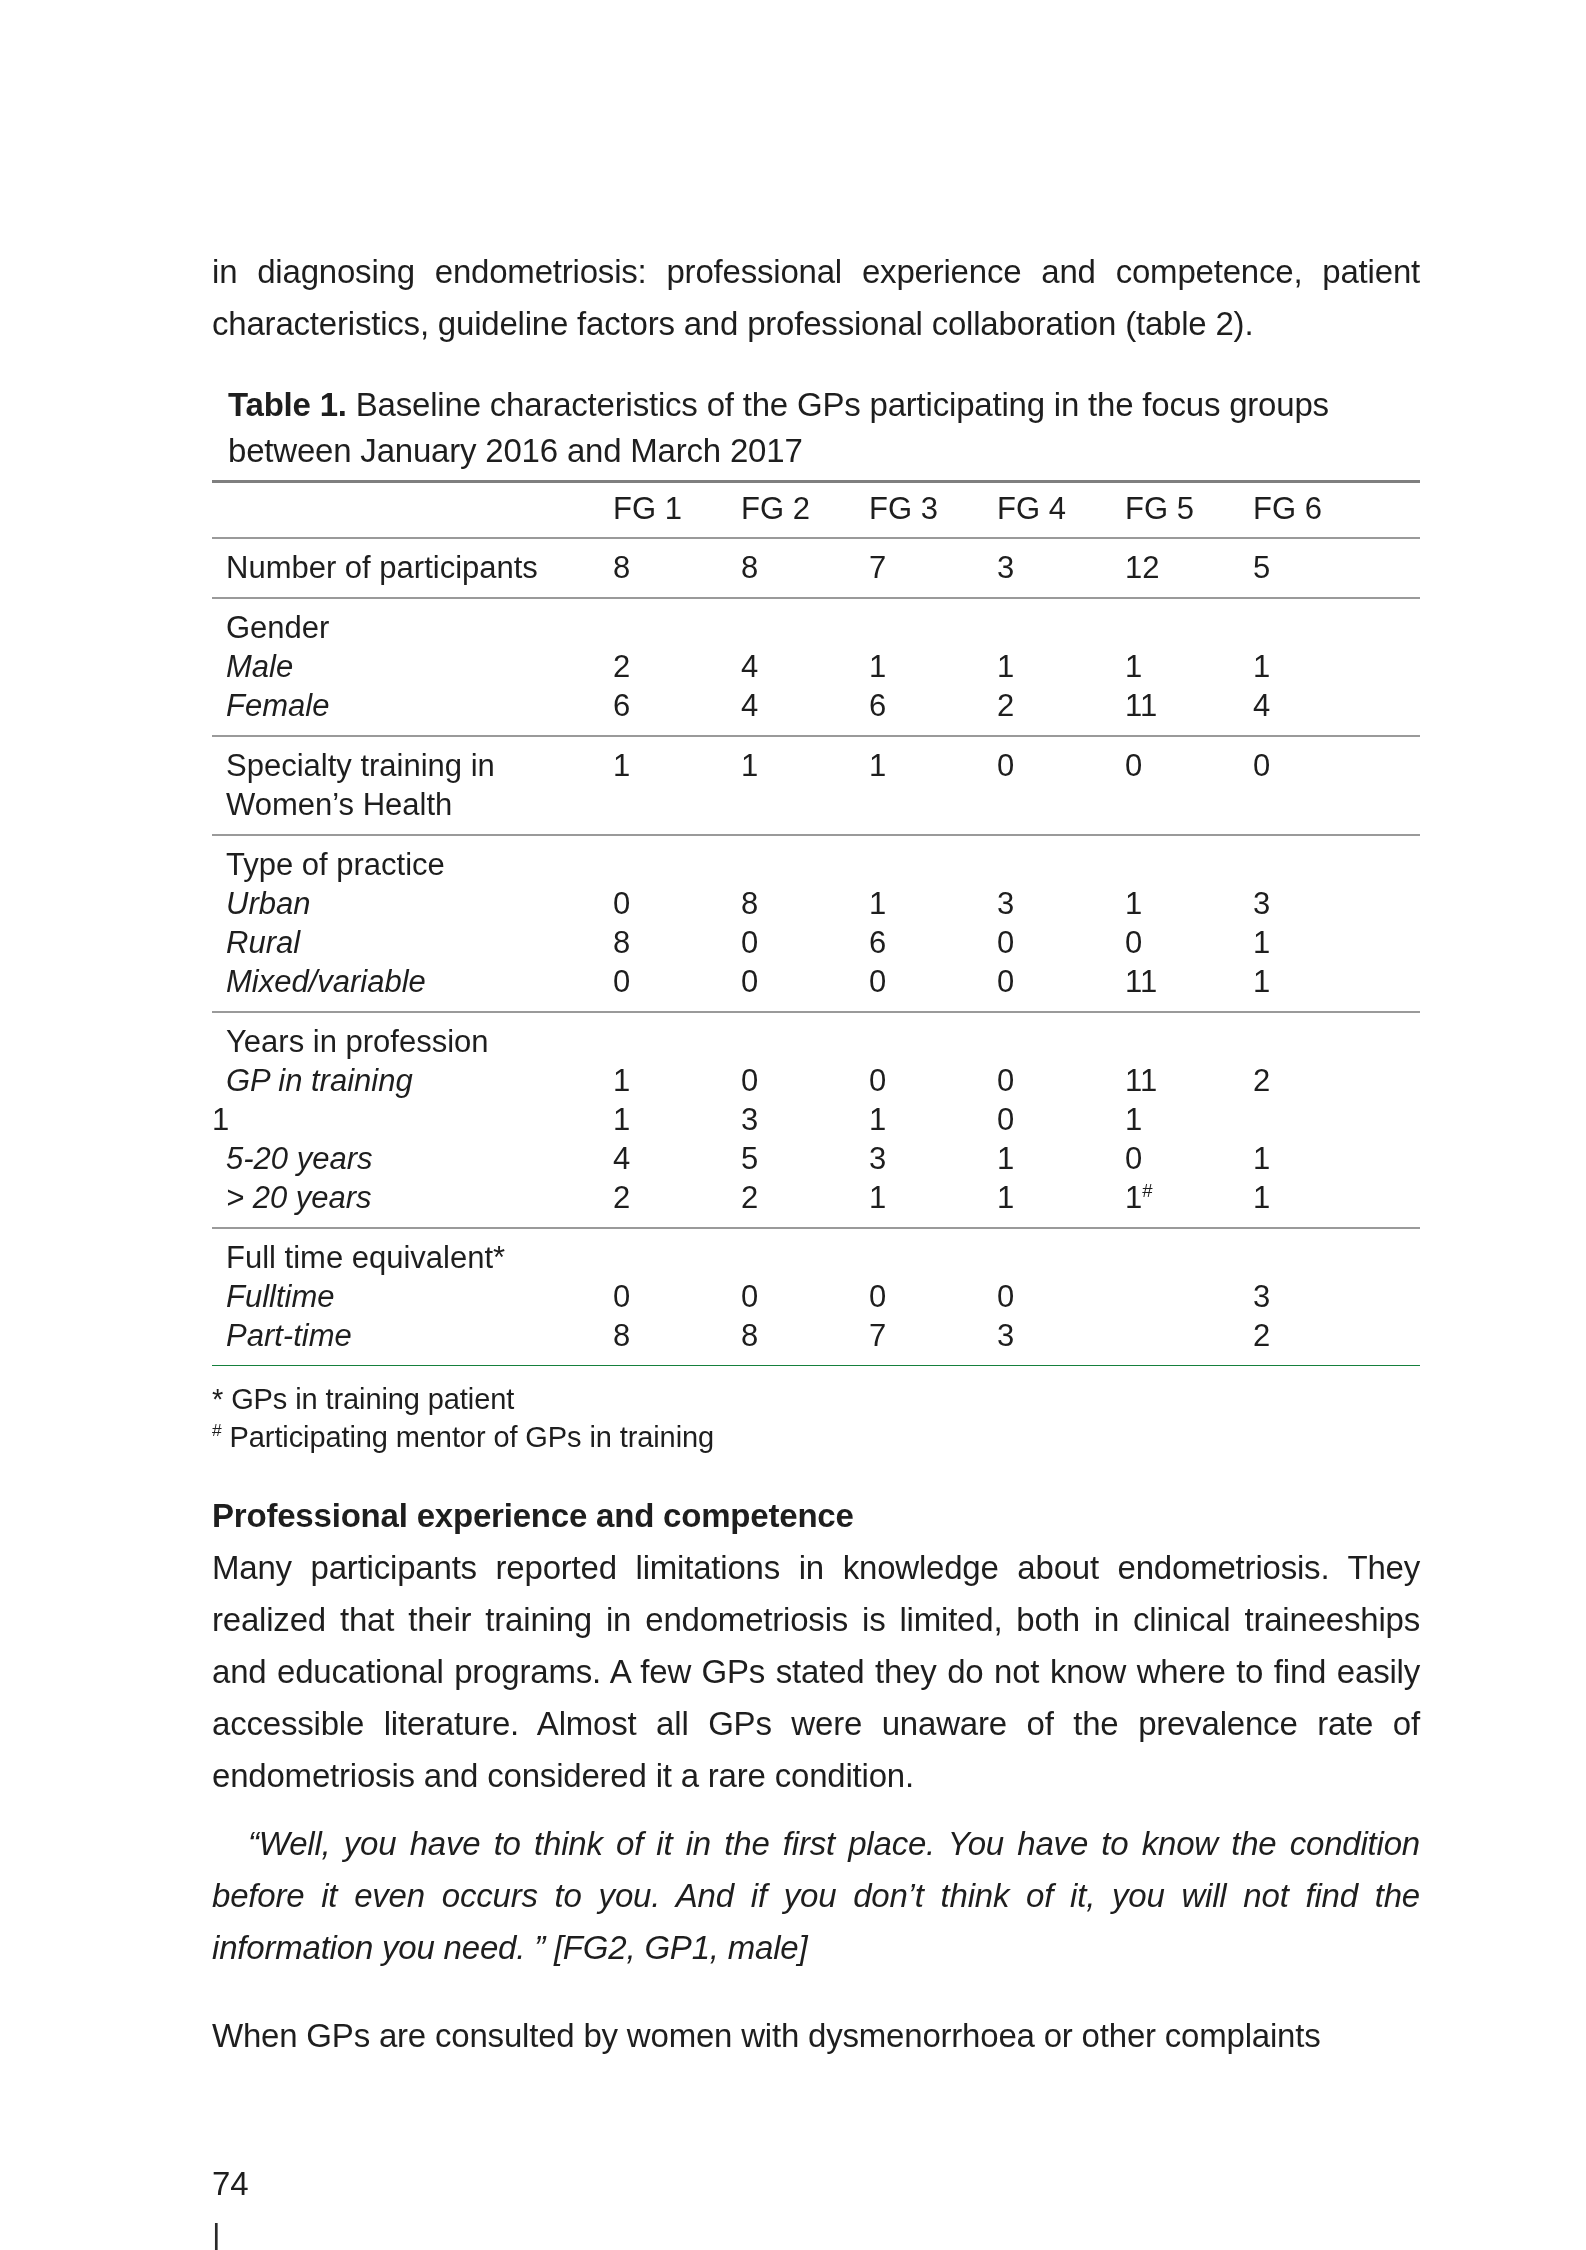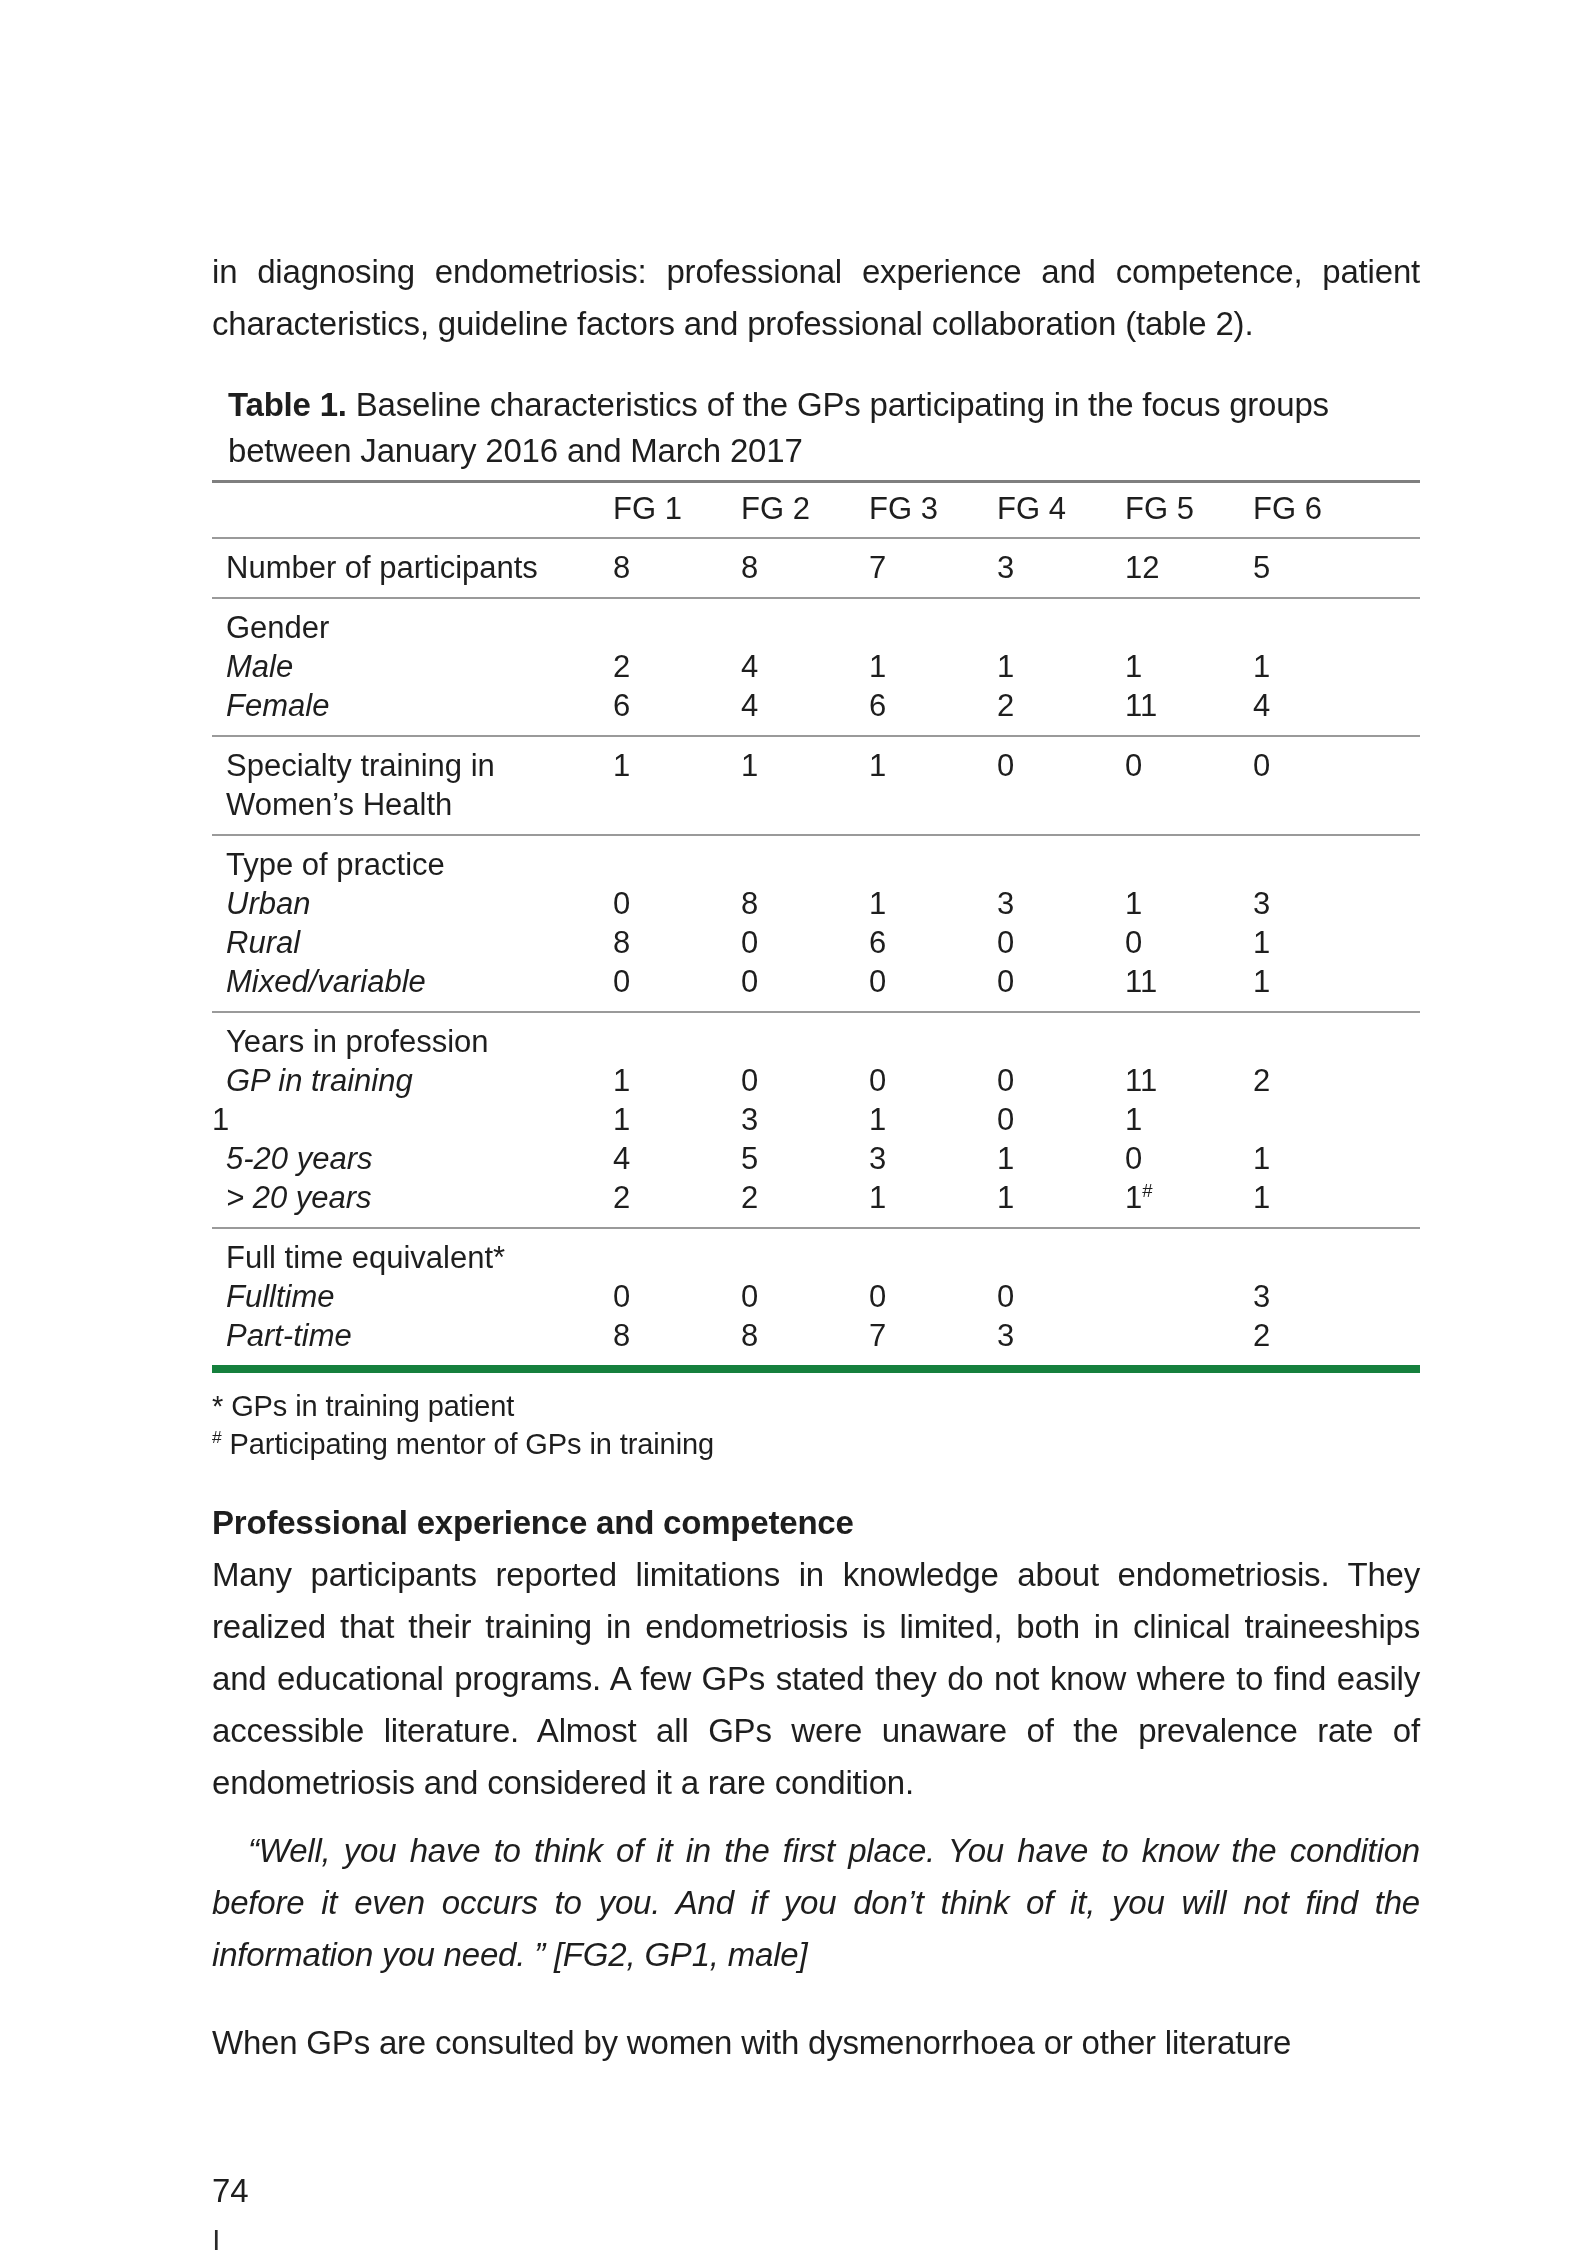--- a/index.html
+++ b/index.html
@@ -25,21 +25,21 @@
   
   .caption {
     margin:32px 0 6px 16px;
     font-size:33px; line-height:46px;
     letter-spacing:-0.2px;
   }
   .caption .cap-label { font-weight:700; }
   
   .tbl {
     border-top:3px solid #7f7f7f;
-    border-bottom:8px solid #15803d;
+    border-bottom:1px solid #15803d;
     font-size:31px;
   }
   .thead { padding:6px 0 9px 0; }
   .tgroup { border-top:2px solid #9a9a9a; padding:9px 0 10px 0; }
   .trow {
     display:grid;
     grid-template-columns:401px repeat(6,128px);
     align-items:start;
     line-height:39px;
   }
@@ -266,21 +266,21 @@
     <div class="fn-line"><span>*</span> <span>GPs in training patient</span></div>
     <div class="fn-line"><sup>#</sup> <span>Participating mentor of GPs in training</span></div>
   </div>
 
   <h3 class="sec-heading">Professional experience and competence</h3>
 
   <p class="bodytext">Many participants reported limitations in knowledge about endometriosis. They realized that their training in endometriosis is limited, both in clinical traineeships and educational programs. A few GPs stated they do not know where to find easily accessible literature. Almost all GPs were unaware of the prevalence rate of endometriosis and considered it a rare condition.</p>
 
   <p class="bodytext quote">“Well, you have to think of it in the first place. You have to know the condition before it even occurs to you. And if you don’t think of it, you will not find the information you need. ” [FG2, GP1, male]</p>
 
-  <p class="bodytext para2">When GPs are consulted by women with dysmenorrhoea or other literature</p>
+  <p class="bodytext para2">When GPs are consulted by women with dysmenorrhoea or other complaints</p>
 
   <div class="footer">
     <span class="pgnum">74</span>
     <span class="divider">|</span>
     <span>Chapter 5</span>
   </div>
 
 </div>
 
 </body></html>

